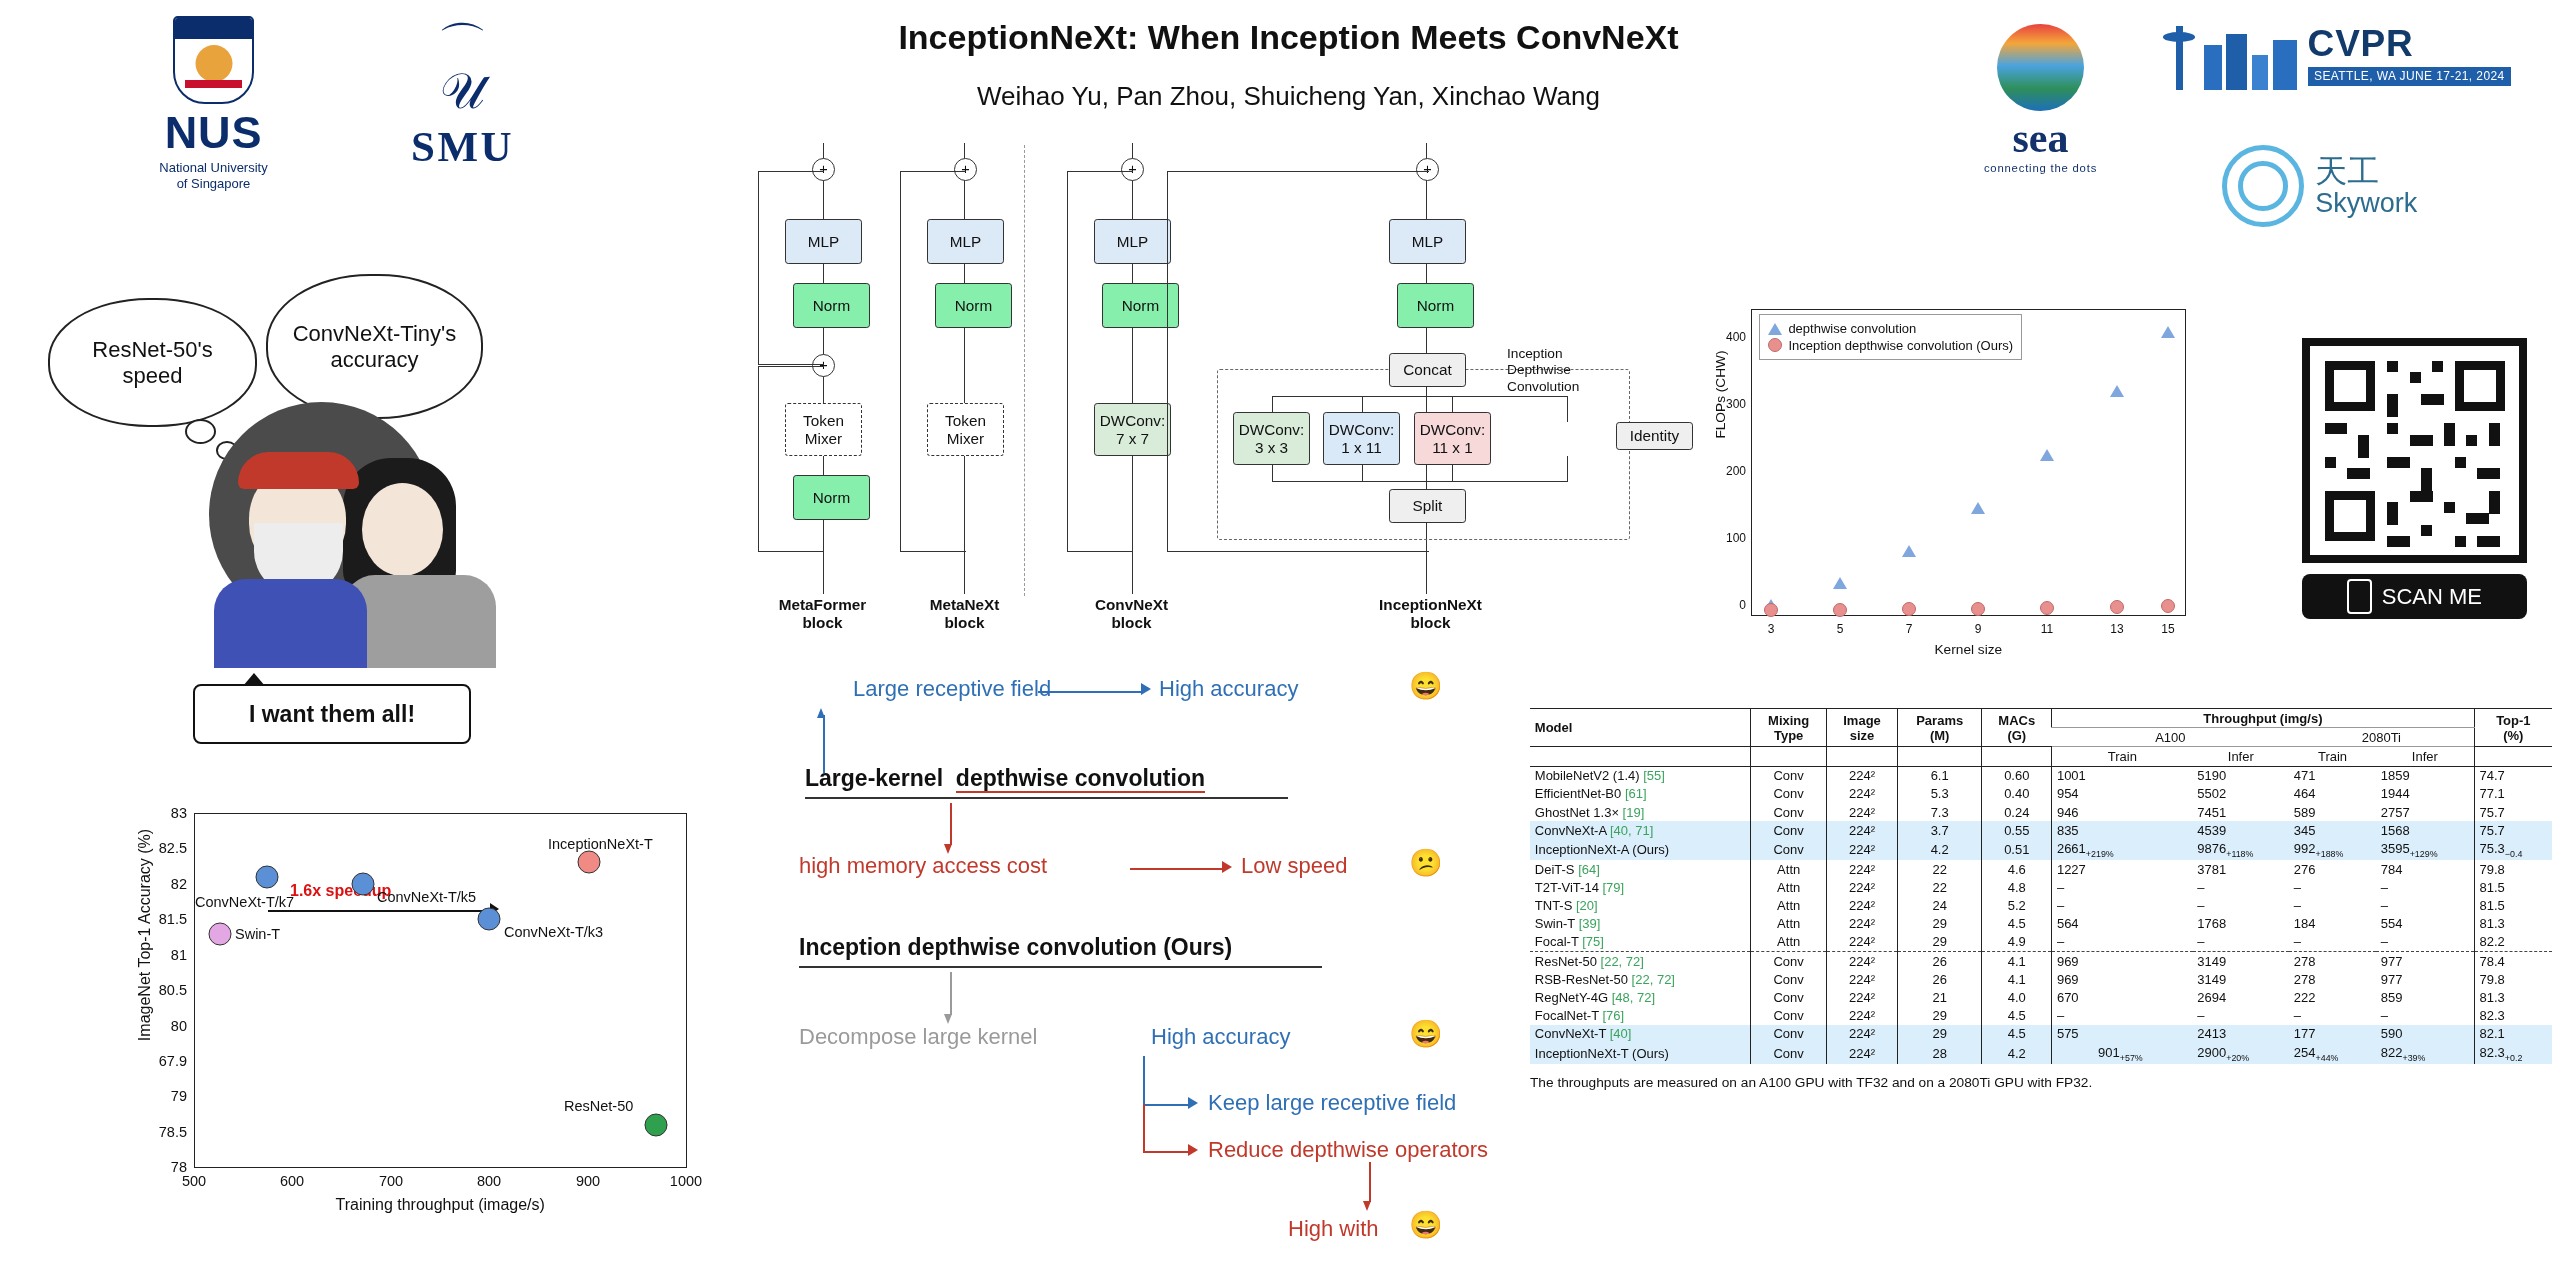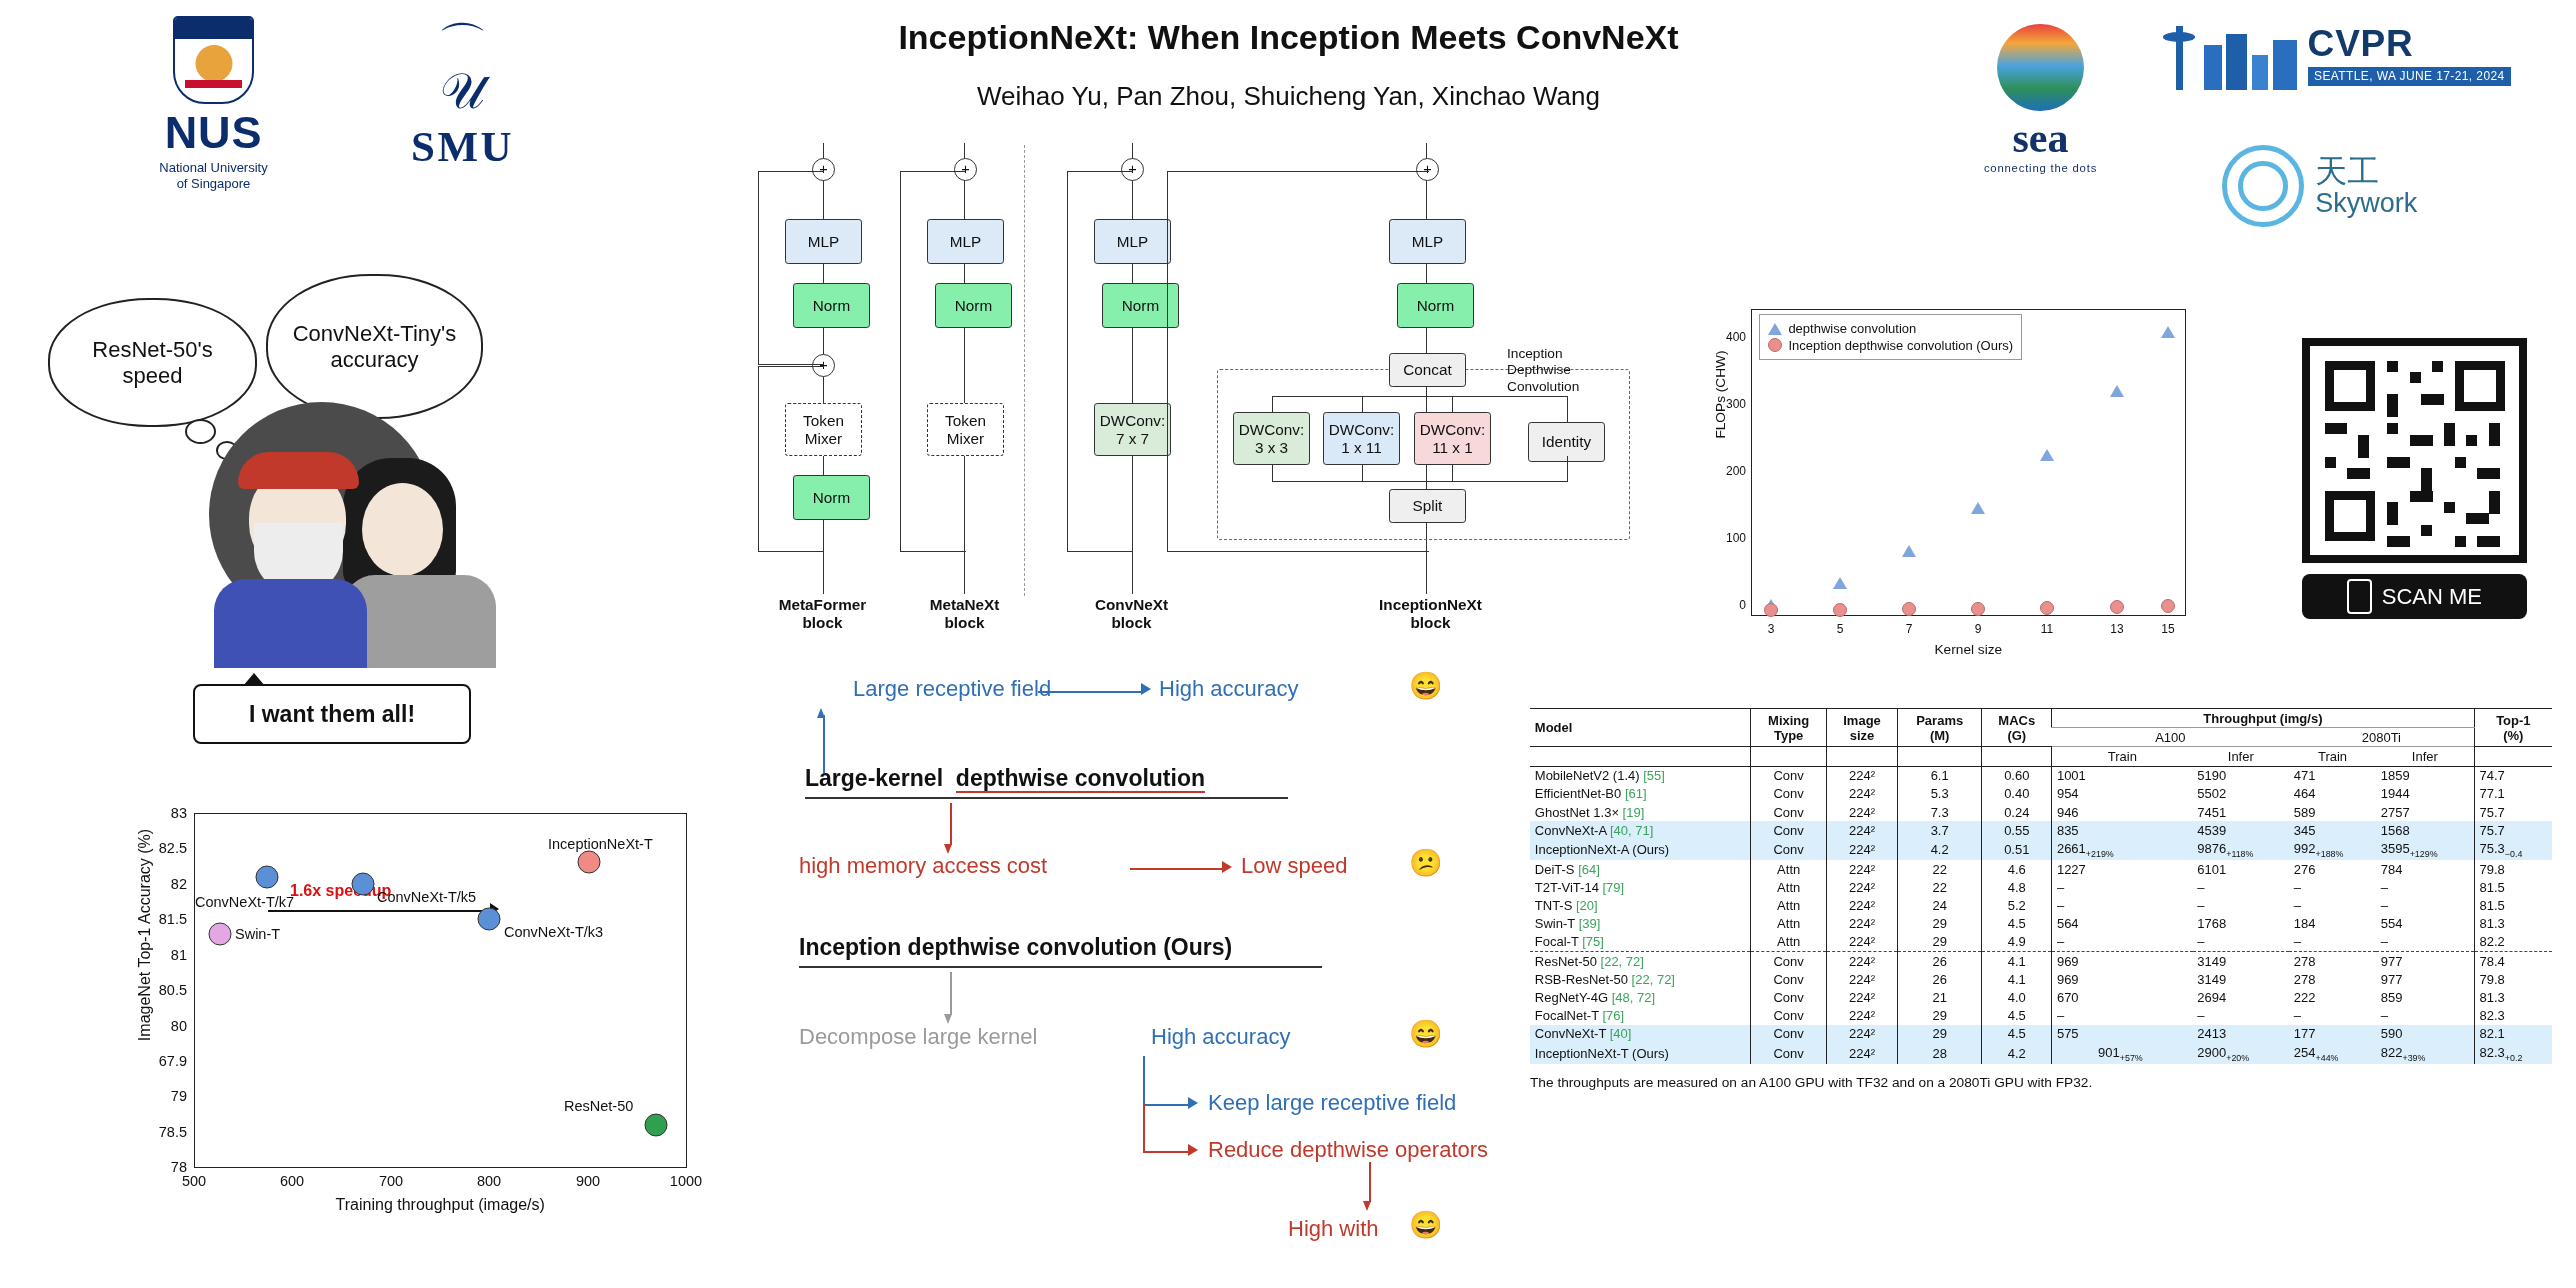--- a/index.html
+++ b/index.html
@@ -326,21 +326,21 @@
   <div class="vline" style="left:1167px;top:171px;height:381px;"></div>
   <div class="hline" style="left:1167px;top:551px;width:262px;"></div>
 
   <div class="dashbox" style="left:1217px;top:369px;width:411px;height:169px;"></div>
   <div class="caption" style="left:1507px;top:346px;width:113px;font-weight:normal;text-align:left;font-size:13.7px;">Inception<br>Depthwise<br>Convolution</div>
   <div class="blk plain" style="left:1389px;top:353px;width:77px;height:34px;">Concat</div>
   <div class="blk plain" style="left:1389px;top:489px;width:77px;height:34px;">Split</div>
   <div class="blk dw" style="left:1233px;top:412px;width:77px;height:53px;">DWConv:<br>3 x 3</div>
   <div class="blk dw2" style="left:1323px;top:412px;width:77px;height:53px;">DWConv:<br>1 x 11</div>
   <div class="blk dw3" style="left:1414px;top:412px;width:77px;height:53px;">DWConv:<br>11 x 1</div>
-  <div class="blk plain" style="left:1528px;top:422px;width:77px;height:40px;">Identity</div>
+  <div class="blk plain" style="left:1616px;top:422px;width:77px;height:28px;">Identity</div>
 
   <div class="hline" style="left:1272px;top:481px;width:295px;"></div>
   <div class="vline" style="left:1272px;top:465px;height:16px;"></div>
   <div class="vline" style="left:1362px;top:465px;height:16px;"></div>
   <div class="vline" style="left:1452px;top:465px;height:16px;"></div>
   <div class="vline" style="left:1567px;top:456px;height:26px;"></div>
 
   <div class="hline" style="left:1272px;top:396px;width:295px;"></div>
   <div class="vline" style="left:1272px;top:396px;height:16px;"></div>
   <div class="vline" style="left:1362px;top:396px;height:16px;"></div>
@@ -572,21 +572,21 @@
             <td style="text-align: left;">3595<span class="sub">+129%</span></td>
             <td style="text-align: left; border-left: 0.8px solid rgb(34, 34, 34);">75.3<span class="sub">−0.4</span></td>
           </tr>
           <tr>
             <td style="text-align: left;">DeiT-S <span class="cite">[64]</span></td>
             <td style="text-align: center; border-left: 0.8px solid rgb(34, 34, 34);">Attn</td>
             <td style="text-align: center; border-left: 0.8px solid rgb(34, 34, 34);">224²</td>
             <td style="text-align: center; border-left: 0.8px solid rgb(34, 34, 34);">22</td>
             <td style="text-align: center; border-left: 0.8px solid rgb(34, 34, 34);">4.6</td>
             <td style="text-align: left; border-left: 0.8px solid rgb(34, 34, 34);">1227</td>
-            <td style="text-align: left;">6101</td>
+            <td style="text-align: left;">3781</td>
             <td style="text-align: left;">276</td>
             <td style="text-align: left;">784</td>
             <td style="text-align: left; border-left: 0.8px solid rgb(34, 34, 34);">79.8</td>
           </tr>
           <tr>
             <td style="text-align: left;">T2T-ViT-14 <span class="cite">[79]</span></td>
             <td style="text-align: center; border-left: 0.8px solid rgb(34, 34, 34);">Attn</td>
             <td style="text-align: center; border-left: 0.8px solid rgb(34, 34, 34);">224²</td>
             <td style="text-align: center; border-left: 0.8px solid rgb(34, 34, 34);">22</td>
             <td style="text-align: center; border-left: 0.8px solid rgb(34, 34, 34);">4.8</td>

